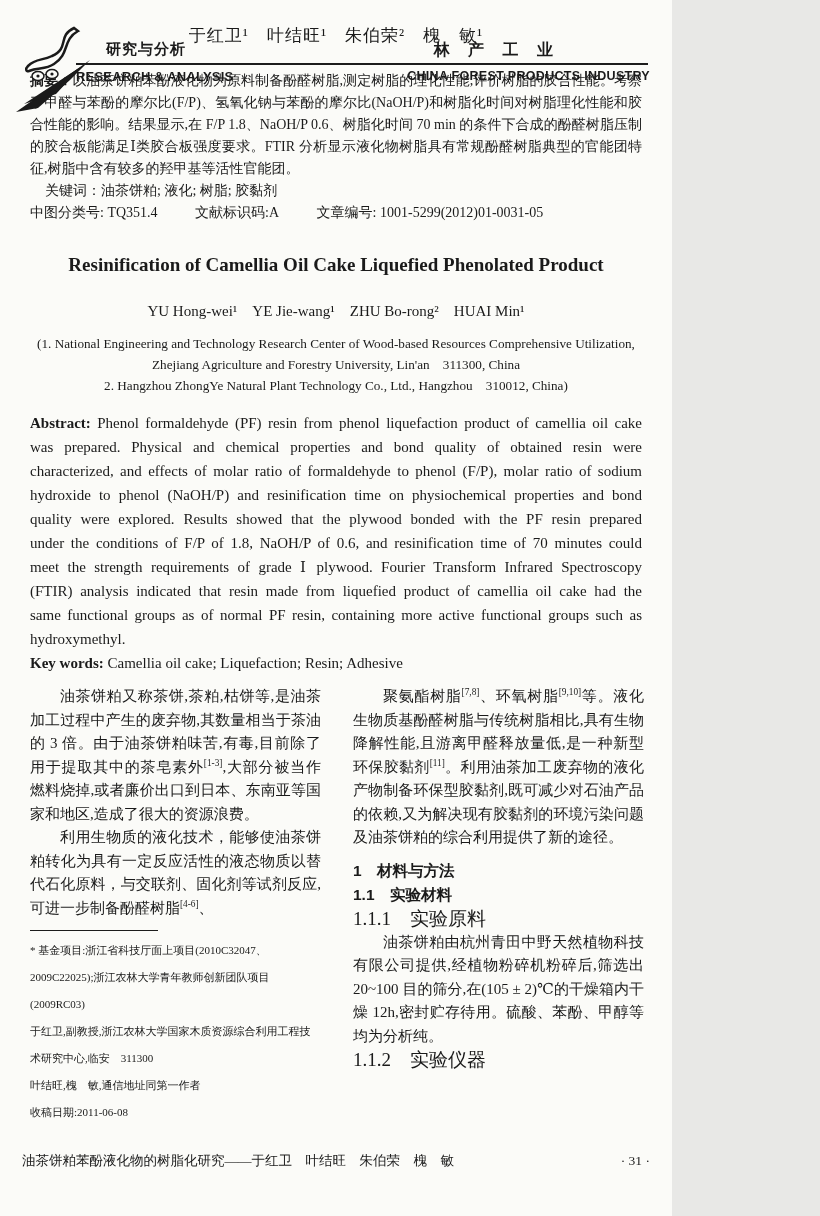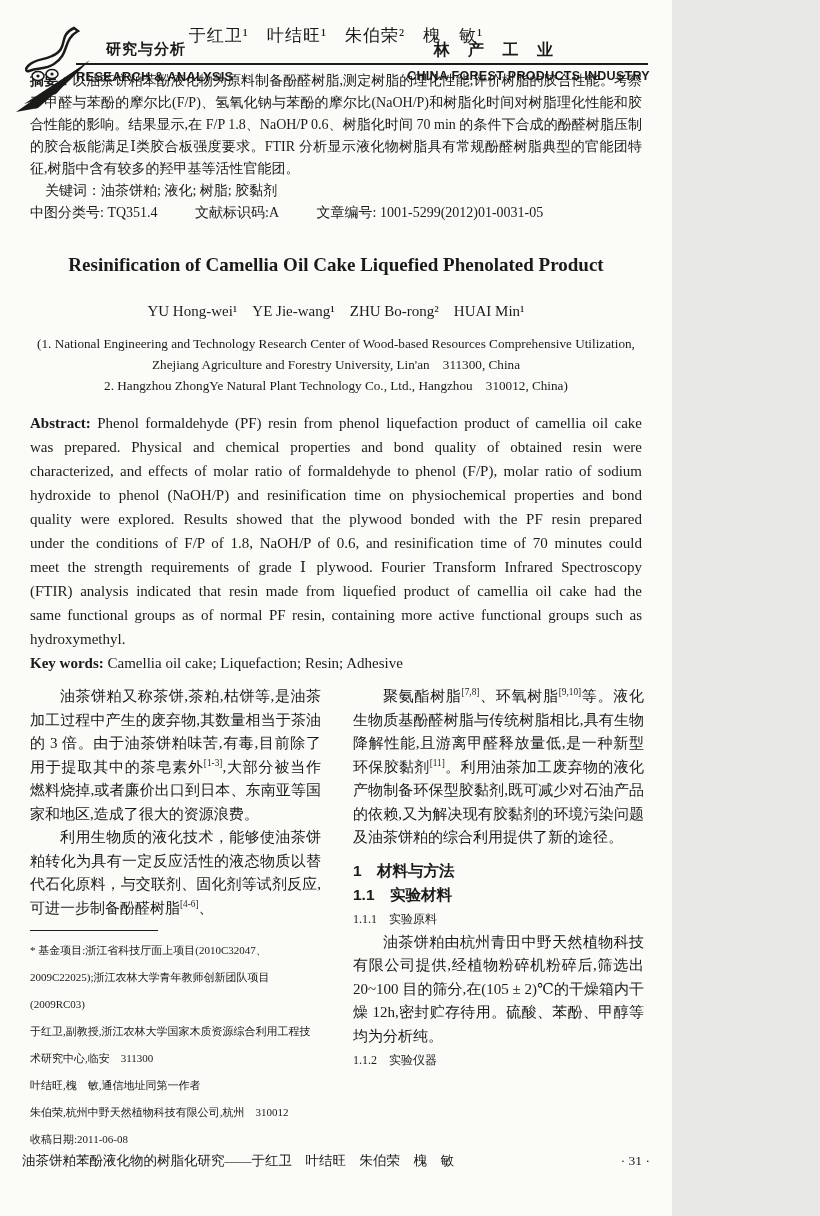--- a/index.html
+++ b/index.html
@@ -69,21 +69,21 @@
   .en-abstract .lbl, .en-keywords .lbl { font-weight: bold; }
   .en-keywords { margin: 0 30px; font-size: 15px; line-height: 24px; }
   
   .columns { display: flex; gap: 32px; margin: 10px 28px 0 30px; }
   .col { flex: 1 1 0; font-size: 15px; line-height: 23.5px; text-align: justify; }
   .col p.body-par { text-indent: 2em; }
   .sec-h1, .sec-h2 {
     font-family: "Liberation Sans", sans-serif; font-weight: bold;
     font-size: 15.5px; line-height: 24px; text-indent: 0;
   }
-  .sec-h3 { font-size: 12px; line-height: 24px; text-indent: 0; }
+  .sec-h3 { font-size: 19px; line-height: 24px; text-indent: 0; }
   .section { margin-top: 9px; }
   
   .footnote-block { margin-top: 10px; }
   .footnote-rule { width: 128px; border-top: 1.5px solid #1c1c1c; margin-bottom: 6px; }
   .footnote-block p { font-size: 11px; line-height: 27px; text-align: left; }
   
   .footer {
     position: absolute; left: 22px; right: 22px; top: 1152px;
     display: flex; justify-content: space-between; align-items: baseline;
     font-size: 13.5px;
@@ -134,21 +134,20 @@
 
   <div class="columns">
     <div class="col">
       <p class="body-par"><span>油茶饼粕又称茶饼,茶粕,枯饼等,是油茶加工过程中产生的废弃物,其数量相当于茶油的 3 倍。由于油茶饼粕味苦,有毒,目前除了用于提取其中的茶皂素外</span><sup>[1-3]</sup><span>,大部分被当作燃料烧掉,或者廉价出口到日本、东南亚等国家和地区,造成了很大的资源浪费。</span></p>
       <p class="body-par"><span>利用生物质的液化技术，能够使油茶饼粕转化为具有一定反应活性的液态物质以替代石化原料，与交联剂、固化剂等试剂反应,可进一步制备酚醛树脂</span><sup>[4-6]</sup><span>、</span></p>
       <div class="footnote-block">
         <div class="footnote-rule"></div>
         <p>* 基金项目:浙江省科技厅面上项目(2010C32047、2009C22025);浙江农林大学青年教师创新团队项目(2009RC03)</p>
         <p>于红卫,副教授,浙江农林大学国家木质资源综合利用工程技术研究中心,临安　311300</p>
         <p>叶结旺,槐　敏,通信地址同第一作者</p>
-        <p>朱伯荣,杭州中野天然植物科技有限公司,杭州　310012</p>
         <p>收稿日期:2011-06-08</p>
       </div>
     </div>
     <div class="col">
       <p class="body-par"><span>聚氨酯树脂</span><sup>[7,8]</sup><span>、环氧树脂</span><sup>[9,10]</sup><span>等。液化生物质基酚醛树脂与传统树脂相比,具有生物降解性能,且游离甲醛释放量低,是一种新型环保胶黏剂</span><sup>[11]</sup><span>。利用油茶加工废弃物的液化产物制备环保型胶黏剂,既可减少对石油产品的依赖,又为解决现有胶黏剂的环境污染问题及油茶饼粕的综合利用提供了新的途径。</span></p>
       <div class="section">
         <p class="sec-h1">1　材料与方法</p>
         <p class="sec-h2">1.1　实验材料</p>
         <p class="sec-h3">1.1.1　实验原料</p>
         <p class="body-par">油茶饼粕由杭州青田中野天然植物科技有限公司提供,经植物粉碎机粉碎后,筛选出 20~100 目的筛分,在(105 ± 2)℃的干燥箱内干燥 12h,密封贮存待用。硫酸、苯酚、甲醇等均为分析纯。</p>

